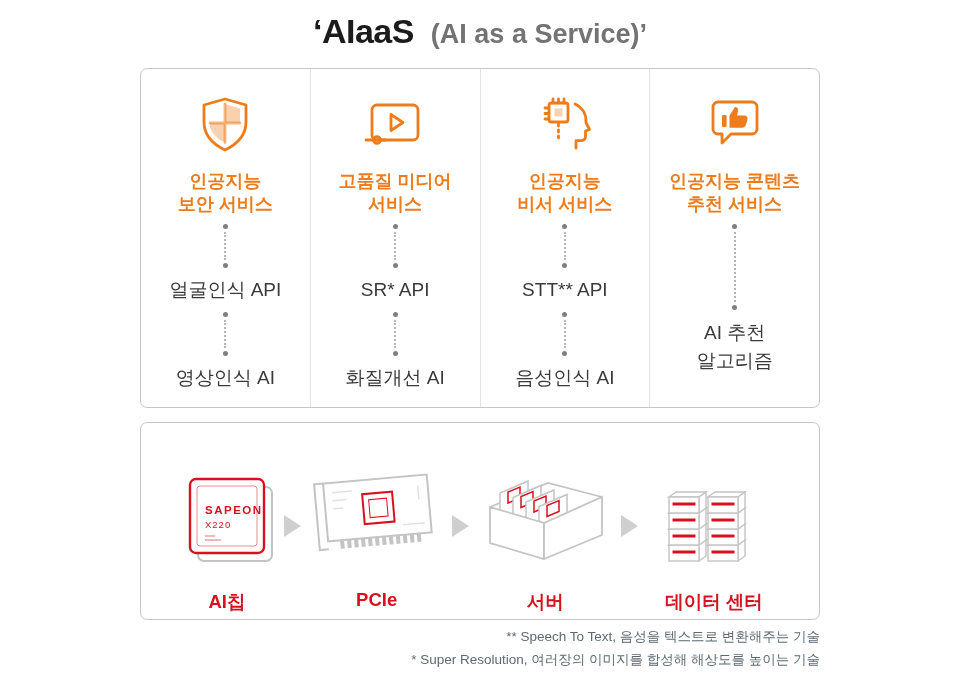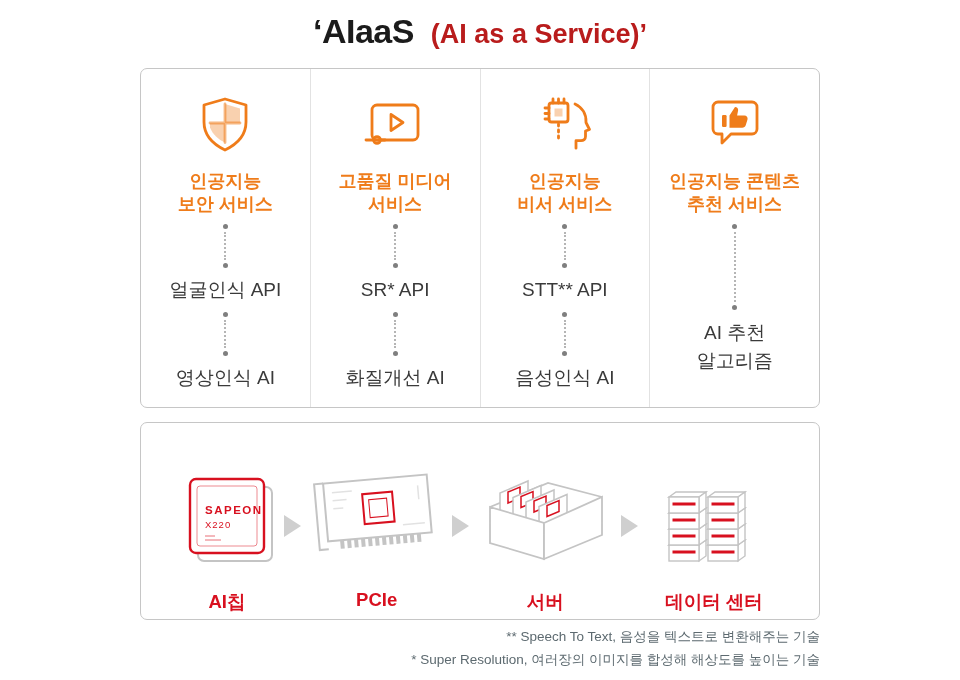--- a/index.html
+++ b/index.html
@@ -3,21 +3,21 @@
 <meta charset="utf-8">
 <style>
   html,body{margin:0;padding:0;background:#fff;}
   .page{
     position:relative;width:960px;height:680px;overflow:hidden;background:#fff;
     font-family:"Liberation Sans",sans-serif;color:#333;
   }
   
   .title{position:absolute;top:12px;left:0;width:100%;text-align:center;margin:0;font-weight:700;}
   .title-main{font-size:34px;font-weight:800;color:#1b1b1b;letter-spacing:-0.5px;}
-  .title-sub{font-size:27px;font-weight:700;color:#b91c1c;margin-left:8px;}
+  .title-sub{font-size:27px;font-weight:700;color:#737373;margin-left:8px;}
   
   .panel{position:absolute;border:1px solid #c6c6c6;border-radius:7px;background:#fff;box-sizing:border-box;}
   .services-panel{left:140px;top:68px;width:680px;height:340px;display:flex;}
   .hardware-panel{left:140px;top:422px;width:680px;height:198px;display:flex;justify-content:space-between;align-items:flex-start;padding:14px 30px 7px;}
   
   .service-col{flex:1;display:flex;flex-direction:column;align-items:center;padding-top:24px;box-sizing:border-box;}
   .service-col + .service-col{border-left:1px solid #e2e2e2;}
   .icon-wrap{height:64px;display:flex;align-items:center;justify-content:center;}
   .svc-title{
     margin-top:12px;height:48px;display:flex;align-items:center;justify-content:center;

